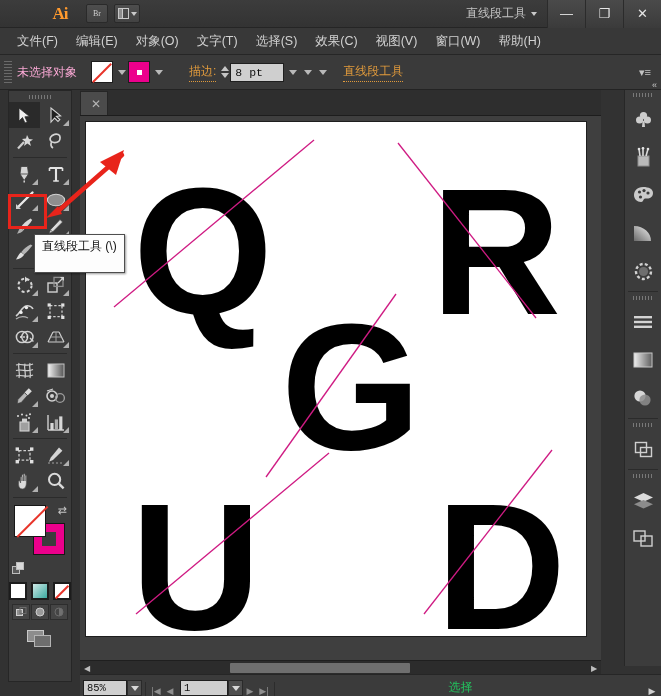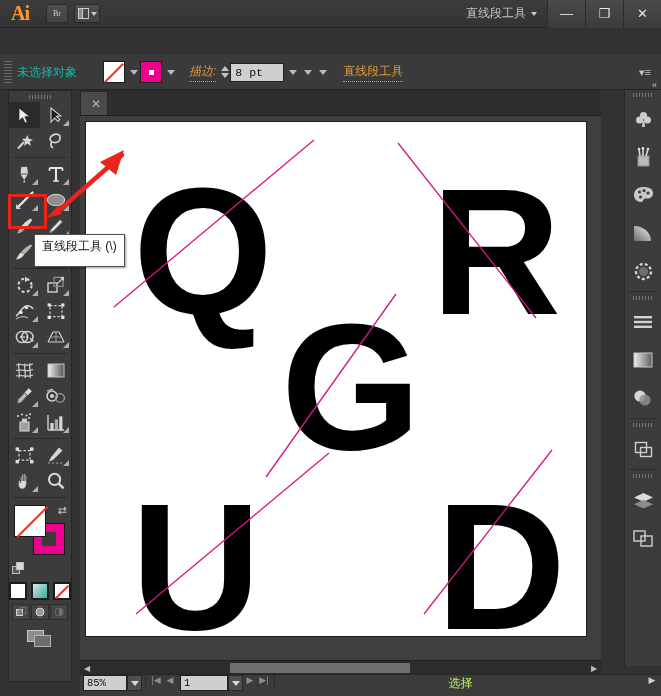--- a/index.html
+++ b/index.html
@@ -14,22 +14,23 @@
 
   
   .titlebar {
     position:absolute; left:0; top:0; width:661px; height:28px;
     background:linear-gradient(#3c3c3c,#333333);
     border-bottom:1px solid #252525;
     display:flex; align-items:center;
   }
   .ai-logo {
     width:40px; height:28px; display:flex; align-items:center; justify-content:center;
-    color:#ff9a2e; font-weight:bold; font-size:20px; letter-spacing:-1px;
+    color:#ff9a2e; font-weight:bold; font-size:17px; letter-spacing:-1px;
     font-family:"Liberation Serif", serif;
+    margin-left:40px;
   }
   .tb-btn {
     width:22px; height:19px; margin-left:6px;
     background:linear-gradient(#4e4e4e,#434343);
     border:1px solid #2a2a2a; border-radius:2px;
     display:flex; align-items:center; justify-content:center;
     font-size:8px; color:#cfcfcf;
   }
   .tb-btn.bridge { font-family:"Liberation Serif", serif; font-size:8px; }
   .tb-arrange { width:26px; position:relative; }
@@ -67,21 +68,21 @@
   .ctrlbar {
     position:absolute; left:0; top:55px; width:661px; height:35px;
     background:#3a3a3a; border-bottom:1px solid #232323;
     display:flex; align-items:center;
   }
   .grip {
     width:8px; height:22px; margin:0 5px 0 4px;
     background-image:repeating-linear-gradient(to bottom,#6a6a6a 0 1px,transparent 1px 3px);
     background-size:4px 3px; background-repeat:repeat;
   }
-  .ctrl-label { font-size:12px; color:#14b8a6; margin-right:26px; }
+  .ctrl-label { font-size:12px; color:#f9a8d4; margin-right:14px; }
   .swatch-box {
     width:22px; height:22px; border:1px solid #1d1d1d;
     background:#fff; position:relative;
   }
   .swatch-none::after {
     content:""; position:absolute; left:-3px; top:50%; width:130%; height:2px;
     background:#e8342a; transform:rotate(-45deg); transform-origin:center;
   }
   .swatch-stroke {
     background:#ec008c; display:flex; align-items:center; justify-content:center;
@@ -89,22 +90,22 @@
   .swatch-stroke i { width:9px; height:9px; background:#fff; border:2px solid #ec008c; }
   .minicaret {
     width:13px; height:22px; margin-left:2px;
     background:#3a3a3a; display:flex; align-items:center; justify-content:center;
   }
   .minicaret:after{
     content:"";width:0;height:0;border-left:4px solid transparent;border-right:4px solid transparent;
     border-top:5px solid #b9b9b9;
   }
   .stroke-lbl {
-    color:#e09a3c; font-size:12px; margin:0 5px 0 12px;
-    border-bottom:1px dotted #e09a3c; padding-bottom:1px;font-style:italic;
+    color:#e09a3c; font-size:12px; margin:0 5px 0 24px;
+    border-bottom:1px dotted #e09a3c; padding-bottom:1px;
   }
   .spinner { display:flex; flex-direction:column; margin-right:1px; }
   .spinner i {
     width:0;height:0;border-left:4px solid transparent;border-right:4px solid transparent;
   }
   .spinner i.up { border-bottom:5px solid #c6c6c6; margin-bottom:2px; }
   .spinner i.dn { border-top:5px solid #c6c6c6; }
   .field {
     height:19px; background:#cfcfcf; color:#111; border:1px solid #1f1f1f;
     font-size:11.5px; display:flex; align-items:center; padding:0 4px;
@@ -245,21 +246,21 @@
   .sb-arrow {
     width:14px;height:14px;display:flex;align-items:center;justify-content:center;
     color:#bdbdbd; font-size:8px;
   }
   .sb-thumb { position:absolute; background:#6f6f6f; border-radius:1px; }
 
   
   .statusbar {
     position:absolute; left:80px; bottom:0; width:581px; height:22px;
     background:#3b3b3b; border-top:1px solid #262626;
-    display:flex; align-items:flex-start; gap:0;
+    display:flex; align-items:flex-end; gap:0;
   }
   .zoomfield {
     width:44px; height:16px; margin-left:3px; background:#cfcfcf; color:#111;
     border:1px solid #1f1f1f; font-size:10.5px; display:flex; align-items:center;
     padding-left:3px; font-family:"Liberation Mono", monospace;
   }
   .sb-caret {
     width:15px;height:16px;background:#4e4e4e;border:1px solid #2a2a2a;
     display:flex;align-items:center;justify-content:center;
   }
@@ -267,39 +268,39 @@
     content:"";width:0;height:0;border-left:4px solid transparent;border-right:4px solid transparent;
     border-top:5px solid #d8d8d8;
   }
   .navbtn { width:14px; color:#8e8e8e; font-size:9px; text-align:center; }
   .pagefield {
     width:48px; height:16px; background:#cfcfcf; color:#111; border:1px solid #1f1f1f;
     font-size:10.5px; display:flex; align-items:center; padding-left:3px; margin-left:3px;
     font-family:"Liberation Mono", monospace;
   }
   .statustext {
-    flex:1; text-align:center; font-size:12px; color:#bef264;
+    flex:1; text-align:center; font-size:12px; color:#22c55e;
   }
   .status-caret { width:18px; color:#cfcfcf; font-size:9px; text-align:center; }
   .sep-v { width:1px; height:14px; background:#2c2c2c; margin:0 3px; }
   .watermark {
     position:absolute; right:10px; bottom:8px; width:100px; height:52px;
     color:#2b2b2b; font-size:34px; font-weight:bold; opacity:.55;
     display:flex; align-items:center; justify-content:center; pointer-events:none;
     font-family:"Liberation Sans", sans-serif;
   }
 
   
   .hilite {
     position:absolute; border:3px solid #e8241b; pointer-events:none; z-index:40;
   }
   .tooltip {
     position:absolute; z-index:50;
     background:#fdfdfd; border:1px solid #4e4e4e; color:#111;
-    font-size:12px; padding:3px 7px 11px; white-space:nowrap;
+    font-size:12px; padding:3px 7px 17px; white-space:nowrap;
     box-shadow:1px 1px 2px rgba(0,0,0,.4);
   }
   svg.overlay { position:absolute; left:0; top:0; pointer-events:none; z-index:35; }
 </style>
 </head>
 <body>
 
 <div id="app">
 
   <div class="titlebar">
@@ -314,20 +315,31 @@
     </div>
     <div class="ws-label">直线段工具</div>
     <div class="caret ws-caret"></div>
     <div class="win-btns">
       <div class="win-btn">—</div>
       <div class="win-btn">❐</div>
       <div class="win-btn close">✕</div>
     </div>
   </div>
 
+  <div class="menubar">
+    <div class="menuitem">文件(F)</div>
+    <div class="menuitem">编辑(E)</div>
+    <div class="menuitem">对象(O)</div>
+    <div class="menuitem">文字(T)</div>
+    <div class="menuitem">选择(S)</div>
+    <div class="menuitem">效果(C)</div>
+    <div class="menuitem">视图(V)</div>
+    <div class="menuitem">窗口(W)</div>
+    <div class="menuitem">帮助(H)</div>
+  </div>
 
   <div class="ctrlbar">
     <div class="grip"></div>
     <div class="ctrl-label">未选择对象</div>
 
     <div class="swatch-box swatch-none"></div>
     <div class="minicaret"></div>
 
     <div class="swatch-box swatch-stroke">
         <i></i>

